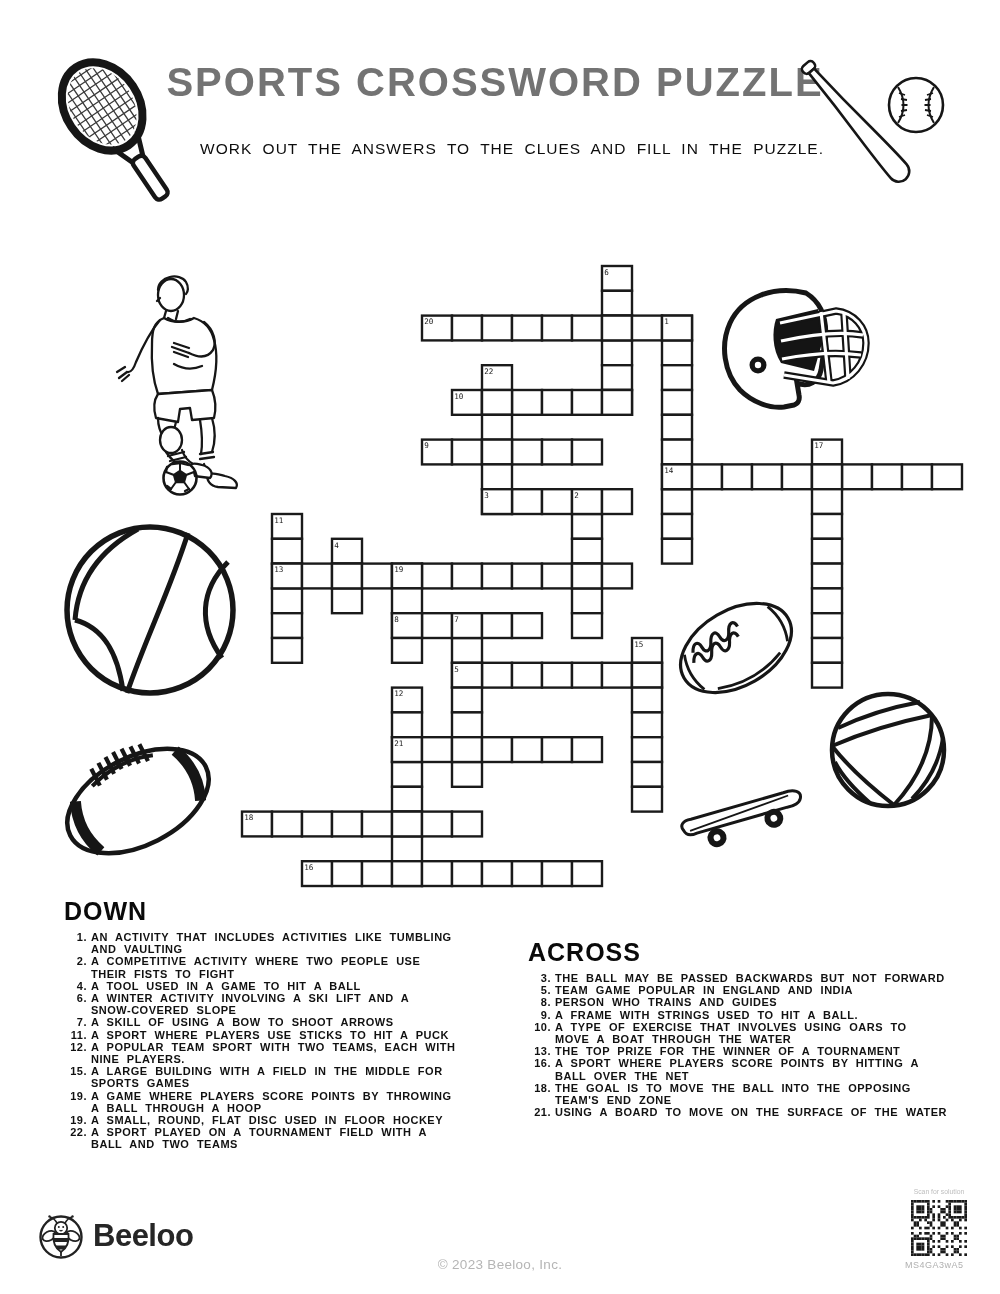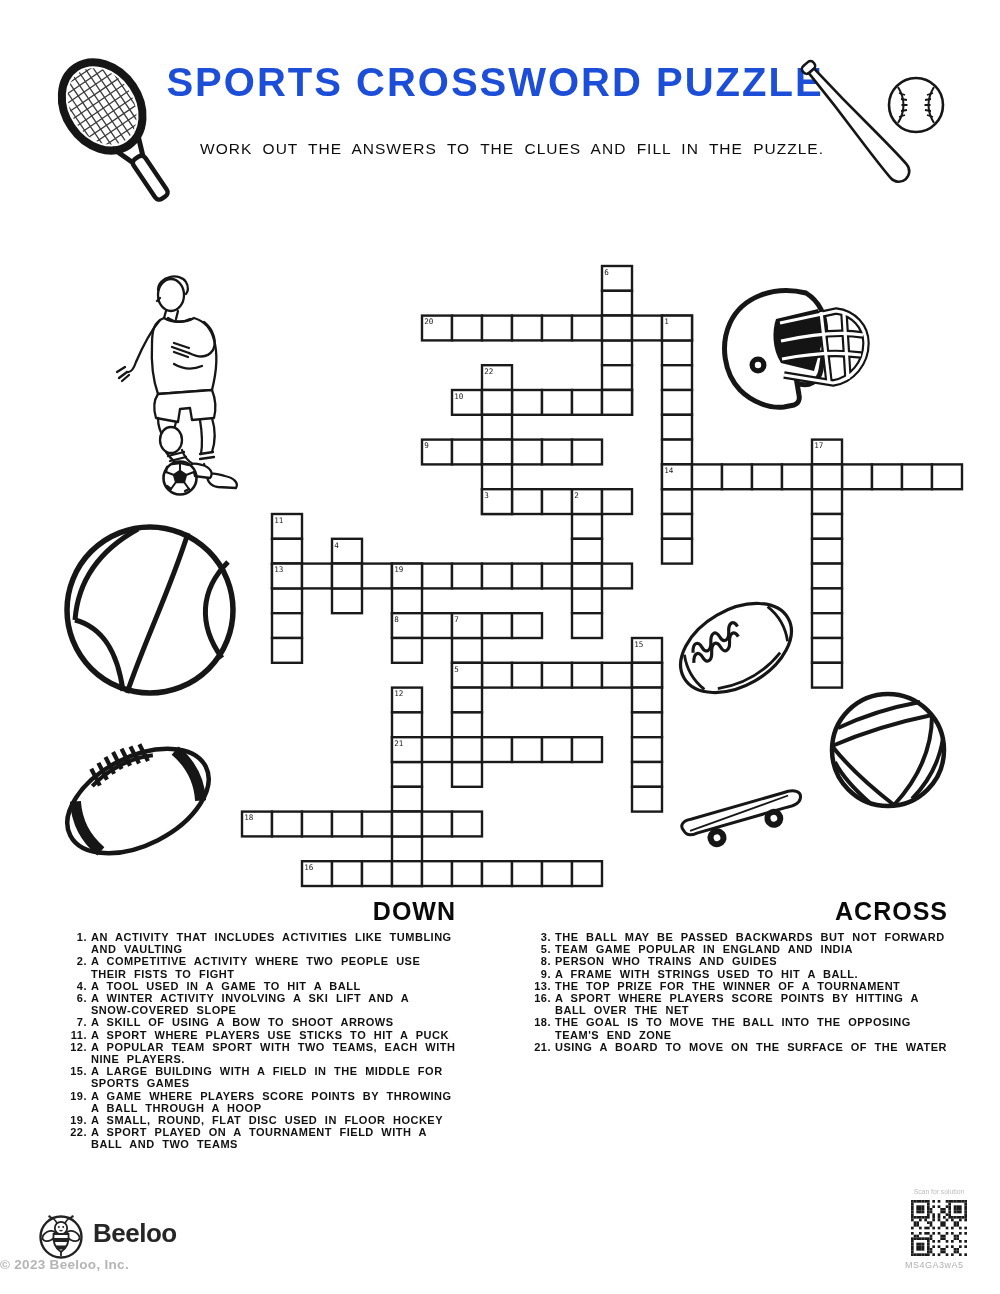--- a/index.html
+++ b/index.html
@@ -1,34 +1,34 @@
 <!DOCTYPE html>
 <html><head>
 <meta charset="utf-8">
 <style>
   html,body{margin:0;padding:0;background:#fff;}
   .page{position:relative;width:1000px;height:1294px;background:#fff;overflow:hidden;
         font-family:"Liberation Sans",sans-serif;color:#111;}
   .abs{position:absolute;}
   .title{left:0;top:60px;width:990px;text-align:center;font-size:40px;font-weight:900;
-         letter-spacing:2px;color:#1d4ed8;font-family:"Liberation Sans",sans-serif;}
+         letter-spacing:2px;color:#737373;font-family:"Liberation Sans",sans-serif;}
   .subtitle{left:0;top:140px;width:1000px;text-align:center;font-size:15.5px;font-weight:400;
             letter-spacing:1px;word-spacing:5px;color:#0d0d0d;padding-left:12px;}
   .art{position:absolute;}
   svg text.gnum{font-family:"DejaVu Sans Mono",monospace;font-size:7.6px;fill:#1a1a1a;}
   .cluecol{position:absolute;top:897px;}
-  .cluecol h2{margin:0 0 5px 0;font-size:25px;font-weight:900;letter-spacing:1px;color:#0a0a0a;text-align:right;}
+  .cluecol h2{margin:0 0 5px 0;font-size:25px;font-weight:900;letter-spacing:1px;color:#0a0a0a;}
   #down-col{left:64px;width:392px;}
-  #across-col{left:528px;width:420px;}
+  #across-col{left:528px;width:420px;margin-top:41px;}
   .clue{display:grid;grid-template-columns:23px 1fr;column-gap:4px;
         font-size:11px;font-weight:700;line-height:12.2px;letter-spacing:0.5px;word-spacing:4px;}
   .cnum{text-align:right;white-space:nowrap;}
-  .brandword{left:93px;top:1218px;font-size:26px;font-weight:700;color:#262626;letter-spacing:-0.5px;}
-  .copyright{left:0;top:1257px;width:1000px;font-size:13.5px;color:#b5b5b5;
-             font-weight:700;letter-spacing:0.3px;}
+  .brandword{left:93px;top:1218px;font-size:31px;font-weight:700;color:#262626;letter-spacing:-0.5px;}
+  .copyright{left:0;top:1257px;width:1000px;text-align:center;font-size:13.5px;color:#b5b5b5;
+             font-weight:400;letter-spacing:0.3px;}
   .scanlabel{left:908px;top:1188px;width:62px;text-align:center;font-size:6.8px;color:#bdbdbd;}
   .qrwrap{left:911px;top:1200px;}
   .qrcode-text{left:905px;top:1260px;width:70px;text-align:left;font-size:9px;color:#b0b0b0;letter-spacing:0.5px;}
 </style>
 </head>
 <body>
 
 <div class="page">
 
   <div class="abs title">SPORTS CROSSWORD PUZZLE</div>
@@ -418,20 +418,24 @@
           <span class="cnum">5.</span>
           <span>TEAM GAME POPULAR IN ENGLAND AND INDIA</span>
         </div>
         <div class="clue">
           <span class="cnum">8.</span>
           <span>PERSON WHO TRAINS AND GUIDES</span>
         </div>
         <div class="clue">
           <span class="cnum">9.</span>
           <span>A FRAME WITH STRINGS USED TO HIT A BALL.</span>
+        </div>
+        <div class="clue">
+          <span class="cnum">10.</span>
+          <span>A TYPE OF EXERCISE THAT INVOLVES USING OARS TO MOVE A BOAT THROUGH THE WATER</span>
         </div>
         <div class="clue">
           <span class="cnum">13.</span>
           <span>THE TOP PRIZE FOR THE WINNER OF A TOURNAMENT</span>
         </div>
         <div class="clue">
           <span class="cnum">16.</span>
           <span>A SPORT WHERE PLAYERS SCORE POINTS BY HITTING A BALL OVER THE NET</span>
         </div>
         <div class="clue">

